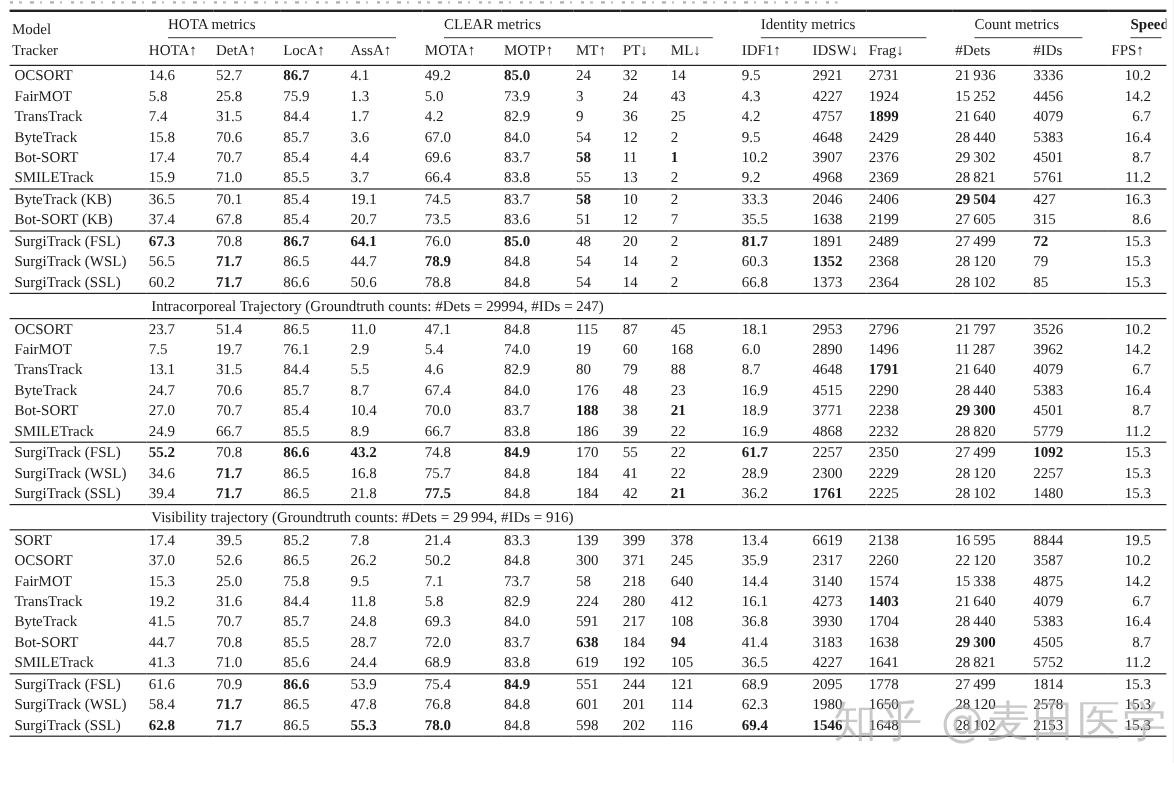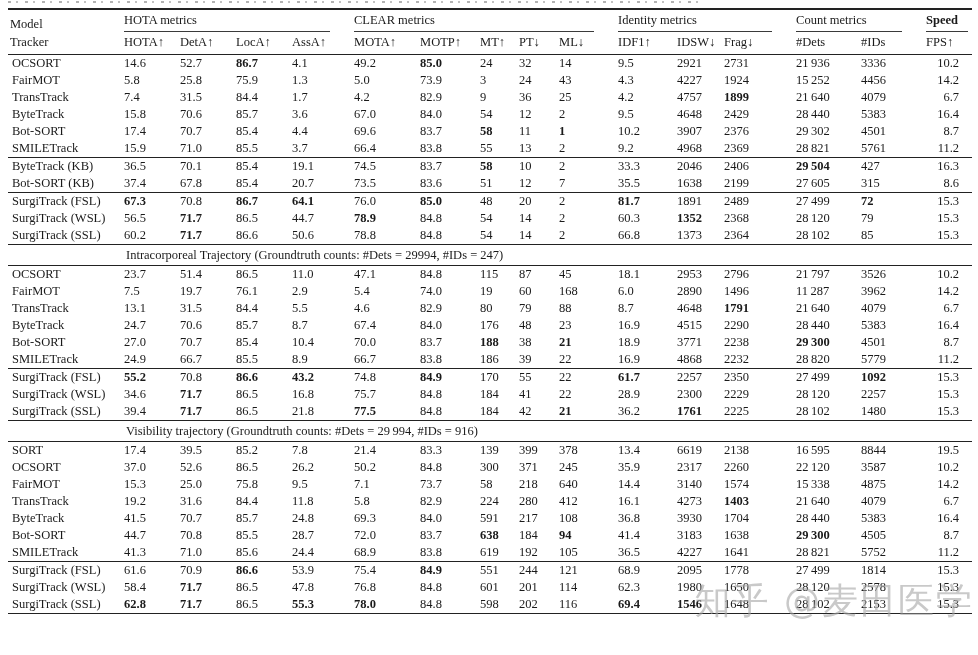--- a/index.html
+++ b/index.html
@@ -15,21 +15,21 @@
   }
   table.tbl{
     border-collapse:collapse;table-layout:fixed;width:964px;margin:0 6px 0 8px;
     border-top:2px solid #222;
   }
   th,td{white-space:nowrap;overflow:hidden;}
   thead th{
     font-weight:normal;text-align:left;font-size:12.5px;
     padding:3px 2px 0 2px;vertical-align:bottom;
   }
-  thead .gu{display:block;border-bottom:1.2px solid #3a3a3a;padding:0 0 3px 0;margin-right:20px;}
+  thead .gu{display:block;border-bottom:1.2px solid #3a3a3a;padding:0 0 3px 0;margin-right:20px;margin-left:16px;}
   thead .gu-last{margin-right:2px;font-weight:bold;}
   thead tr.colrow th{padding:3px 2px 4px 2px;border-bottom:1.6px solid #222;margin-top:16px;}
   tbody td{font-size:12.5px;line-height:17px;padding:0 2px;}
   tr.section-row td{
     line-height:20px;padding-left:118px;
     border-top:1.4px solid #222;border-bottom:1px solid #222;
   }
   tr.group-start td{border-top:1px solid #222;}
   tbody tr:last-child td{border-bottom:1.8px solid #222;}
   td.b{font-weight:700;}

